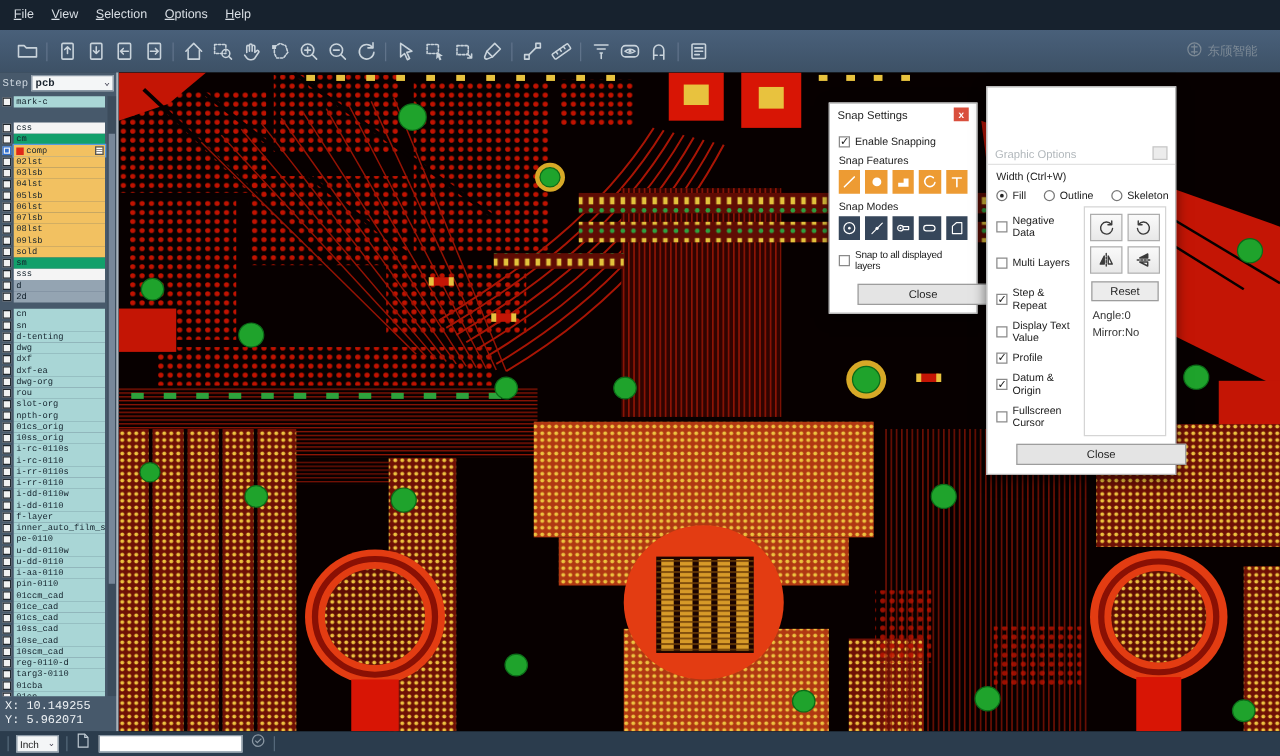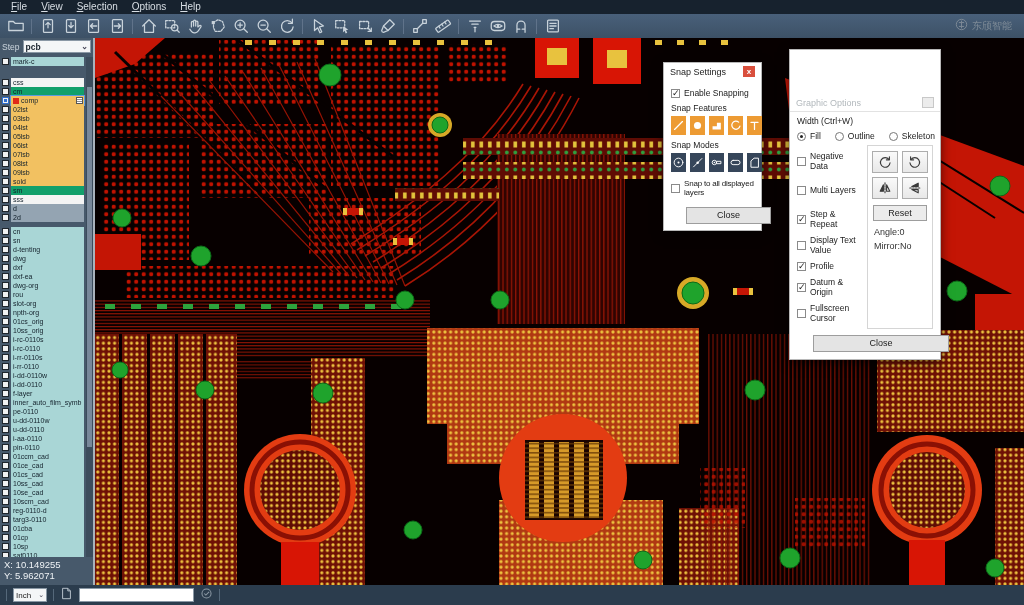--- a/index.html
+++ b/index.html
@@ -1,36 +1,36 @@
 <!DOCTYPE html>
 <html><head>
 <meta charset="utf-8">
 <style>
   * { margin:0; padding:0; box-sizing:border-box; }
   html,body { width:1024px; height:605px; overflow:hidden; background:#111; }
   body { font-family:"Liberation Sans", sans-serif; }
   .window { position:relative; width:1024px; height:605px; background:#2e3f50; display:flex; flex-direction:column; }
 
   
-  .menubar { height:14px; background:#17222e; display:flex; align-items:center; padding-left:4px; flex:0 0 auto; }
+  .menubar { height:24px; background:#17222e; display:flex; align-items:center; padding-left:4px; flex:0 0 auto; }
   .menu-item { color:#d8dee4; font-size:10px; padding:0 7px; line-height:14px; cursor:default; }
   .menu-item u { text-decoration:underline; }
 
   
-  .toolbar { height:24px; background:linear-gradient(#49607a,#3d5166); display:flex; align-items:center; padding:0 4px; flex:0 0 auto;font-family:Liberation Mono, monospace; }
+  .toolbar { height:34px; background:linear-gradient(#49607a,#3d5166); display:flex; align-items:center; padding:0 10px; flex:0 0 auto; }
   .tbtn { width:23px; height:21px; display:flex; align-items:center; justify-content:center; border-radius:2px; }
   .tbtn svg { display:block; }
   .tdiv { width:1px; height:15px; background:#60738a; margin:0 4px; }
   .logo { margin-left:auto; display:flex; align-items:center; gap:4px; padding-right:8px; color:#7d8a96; font-size:10px; }
 
   
   .main { flex:1 1 auto; display:flex; min-height:0; }
 
   
-  .sidebar { width:95px; flex:0 0 95px; background:#47596b; border-right:2px solid #a9b3bc; display:flex; flex-direction:column; }
+  .sidebar { width:95px; flex:0 0 95px; background:#47596b; border-right:2px solid #a9b3bc; display:flex; flex-direction:column;font-family:Liberation Mono, monospace; }
   .step-row { height:17px; display:flex; align-items:center; padding:0 2px; gap:3px; flex:0 0 auto; }
   .step-label { color:#cdd6de; font-size:8.5px; }
   .step-select { flex:1; height:13px; background:#f4f6f7; border:1px solid #8a98a5; display:flex; align-items:center; font-size:8.5px; color:#1a242e; padding:0 2px; font-weight:bold; }
   .step-select .chev { margin-left:auto; font-size:8px; color:#445; line-height:6px; }
   .layers { flex:1 1 auto; position:relative; padding:2px 9px 0 1px; overflow:hidden; }
   .lrow { display:flex; align-items:center; height:9px; margin-bottom:0; }
   .cb { width:7px; height:7px; background:#f2f2f2; border:1px solid #20262c; margin:0 2px 0 1px; flex:0 0 auto; position:relative; }
   .cb.active { border-color:#2f6fd0; }
   .cb.active::after { content:""; position:absolute; left:1px; top:1px; width:3px; height:3px; background:#2f6fd0; }
   .lbar { flex:1; height:8.5px; display:flex; align-items:center; font-size:7px; color:#14222c; padding-left:2px; overflow:hidden; white-space:nowrap; }
@@ -809,21 +809,21 @@
             <circle cx="760" cy="300" r="9"></circle>
           <circle cx="905" cy="148" r="10"></circle>
             <circle cx="862" cy="253" r="10"></circle>
             <circle cx="695" cy="520" r="10"></circle>
           <circle cx="900" cy="530" r="9"></circle>
             <circle cx="318" cy="492" r="9"></circle>
             <circle cx="548" cy="522" r="9"></circle>
         </g>
       </svg>
 
-      <div class="dialog" style="left:568px; top:24px; width:99px;">
+      <div class="dialog" style="left:568px; top:24px; width:119px;">
         <div class="dlg-title active">
           <span>Snap Settings</span>
           <span class="dlg-close-red">x</span>
         </div>
         <div class="dlg-body">
           <div class="chk-row">
             <span class="chk on"></span>
             <span>Enable Snapping</span>
           </div>
           <div class="sec-label">Snap Features</div>

